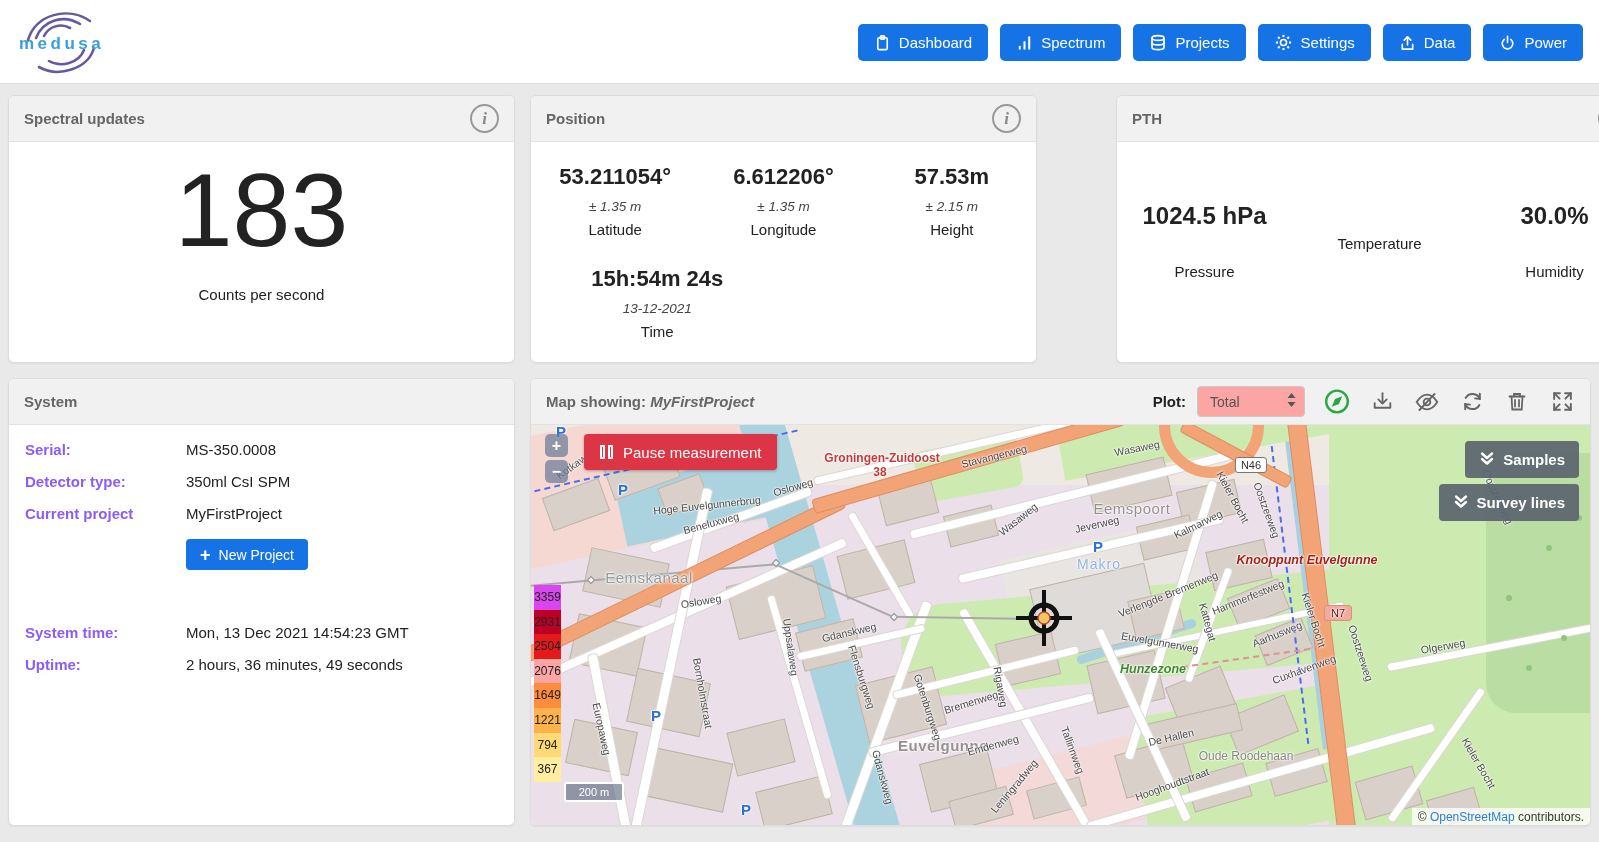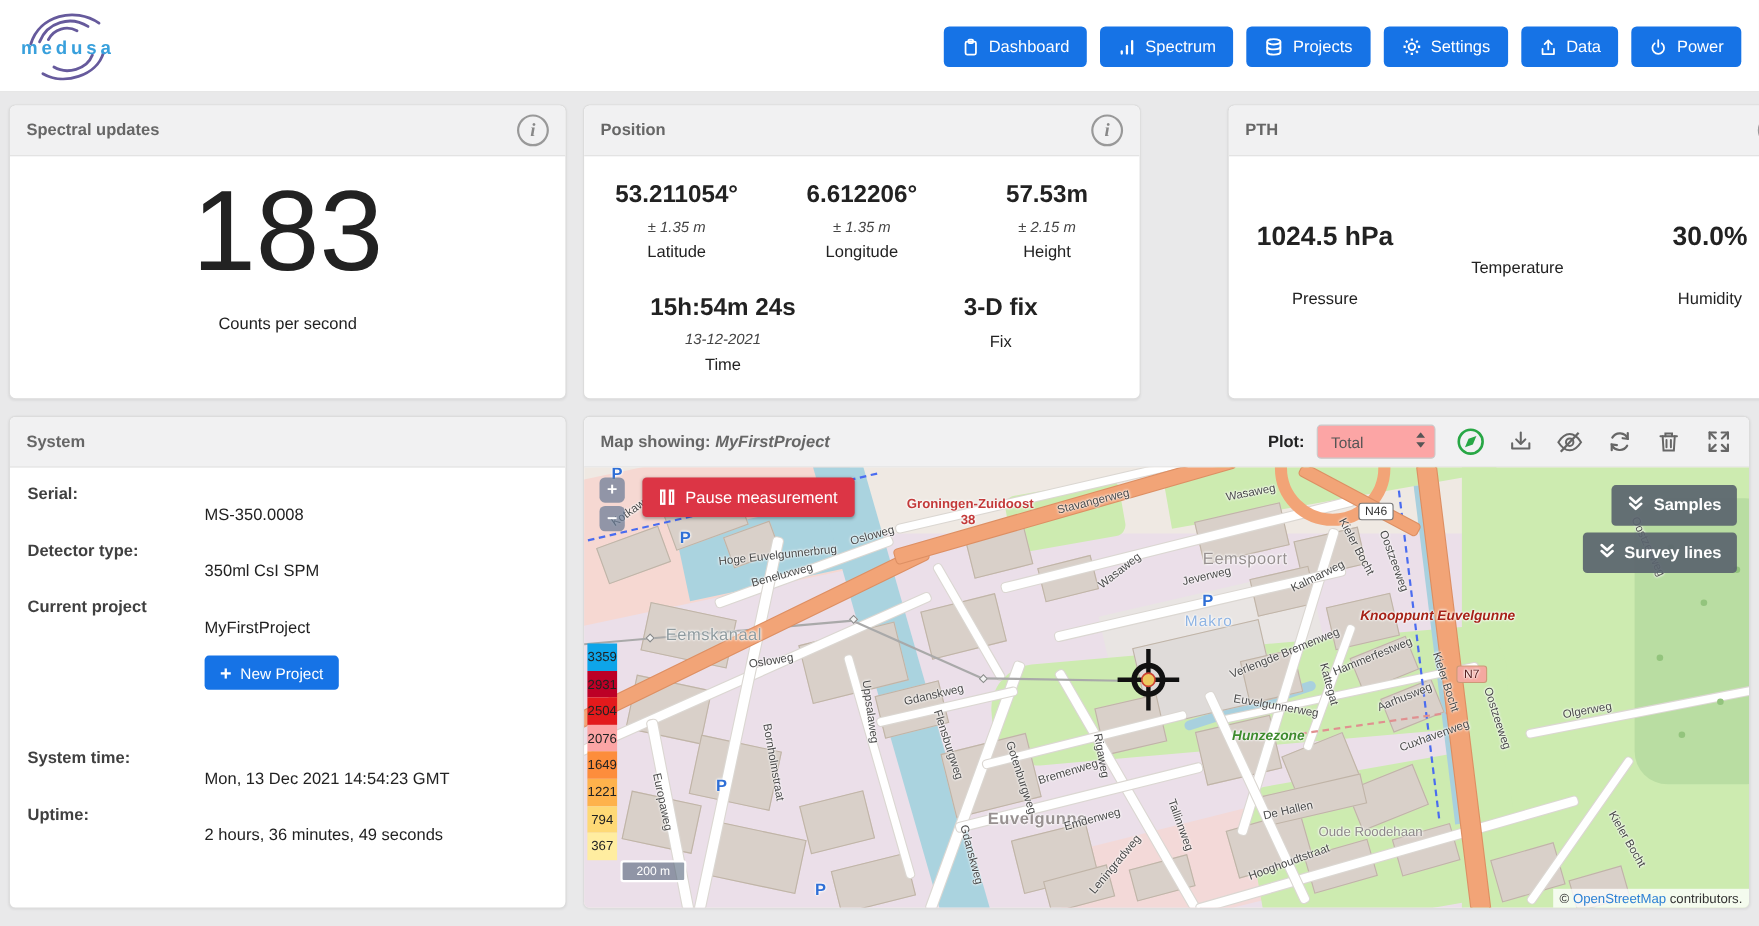--- a/index.html
+++ b/index.html
@@ -44,22 +44,22 @@
   .metric-value { font-size:22px; font-weight:bold; color:#222; }
   .metric-error { font-size:13.5px; font-style:italic; color:#444; margin-top:9px; }
   .metric-label { font-size:15px; color:#222; margin-top:7px; }
   
   .pth-body { display:grid; grid-template-columns:1fr 1fr 1fr; text-align:center; padding-top:60px; }
   .pth-value { font-size:24px; font-weight:bold; color:#222; }
   .pth-label { font-size:15px; color:#222; margin-top:33px; }
   
   .sys-body { padding:16px 16px; font-size:15px; }
   .sys-row { display:flex; margin-bottom:15px; }
-  .sys-label { width:161px; font-weight:bold; color:#404040; }
-  .sys-value { color:#222;margin-top:19px; }
+  .sys-label { width:161px; font-weight:bold; color:#8b5cf6; }
+  .sys-value { color:#222; }
   .new-project-btn {
     margin-left:161px; margin-top:2px; margin-bottom:14px;
     display:inline-flex; align-items:center; gap:8px; height:31px; padding:0 14px;
     background:#1673e6; color:#fff; border:none; border-radius:4px; font-size:14px; font-family:inherit; cursor:pointer;
   }
   .sys-spacer { height:40px; }
   
   .map-header { display:flex; align-items:center; }
   .map-title { font-weight:bold; font-size:15px; color:#666; }
   .map-title .proj { font-style:italic; }
@@ -231,24 +231,20 @@
         <div class="metric-value">57.53m</div>
         <div class="metric-error">± 2.15 m</div>
         <div class="metric-label">Height</div>
       </div>
     </div>
     <div class="pos-row2">
       <div>
         <div class="metric-value">15h:54m 24s</div>
         <div class="metric-error">13-12-2021</div>
         <div class="metric-label">Time</div>
-      </div>
-      <div>
-        <div class="metric-value">3-D fix</div>
-        <div class="metric-label" style="margin-top:10px;">Fix</div>
       </div>
     </div>
   </div>
 </div>
 
 <div class="card" id="card-pth">
   <div class="card-header">
     <span class="card-title">PTH</span>
     <span class="info-icon">i</span>
   </div>
@@ -549,21 +545,21 @@
     </button>
     <button class="layer-btn" id="btn-survey">
       <span><svg width="16" height="15" viewBox="0 0 16 15" fill="none" stroke="#fff" stroke-width="2.4" stroke-linecap="round" stroke-linejoin="round">
             <polyline points="3,2.5 8,7 13,2.5"></polyline>
             <polyline points="3,8 8,12.5 13,8"></polyline>
           </svg></span>
       <span>Survey lines</span>
     </button>
 
     <div class="legend">
-        <div class="legend-cell" style="background: #0ea5e9;">3359</div>
+        <div class="legend-cell" style="background: #d946ef;">3359</div>
         <div class="legend-cell" style="background: rgb(189, 0, 38);">2931</div>
         <div class="legend-cell" style="background: rgb(227, 26, 28);">2504</div>
         <div class="legend-cell" style="background: #fca5a5;">2076</div>
         <div class="legend-cell" style="background: rgb(253, 141, 60);">1649</div>
         <div class="legend-cell" style="background: rgb(254, 178, 76);">1221</div>
         <div class="legend-cell" style="background: rgb(254, 217, 118);">794</div>
         <div class="legend-cell" style="background: rgb(255, 237, 160);">367</div>
       </div>
     <div class="scalebar">200 m</div>
     <div class="attribution">

